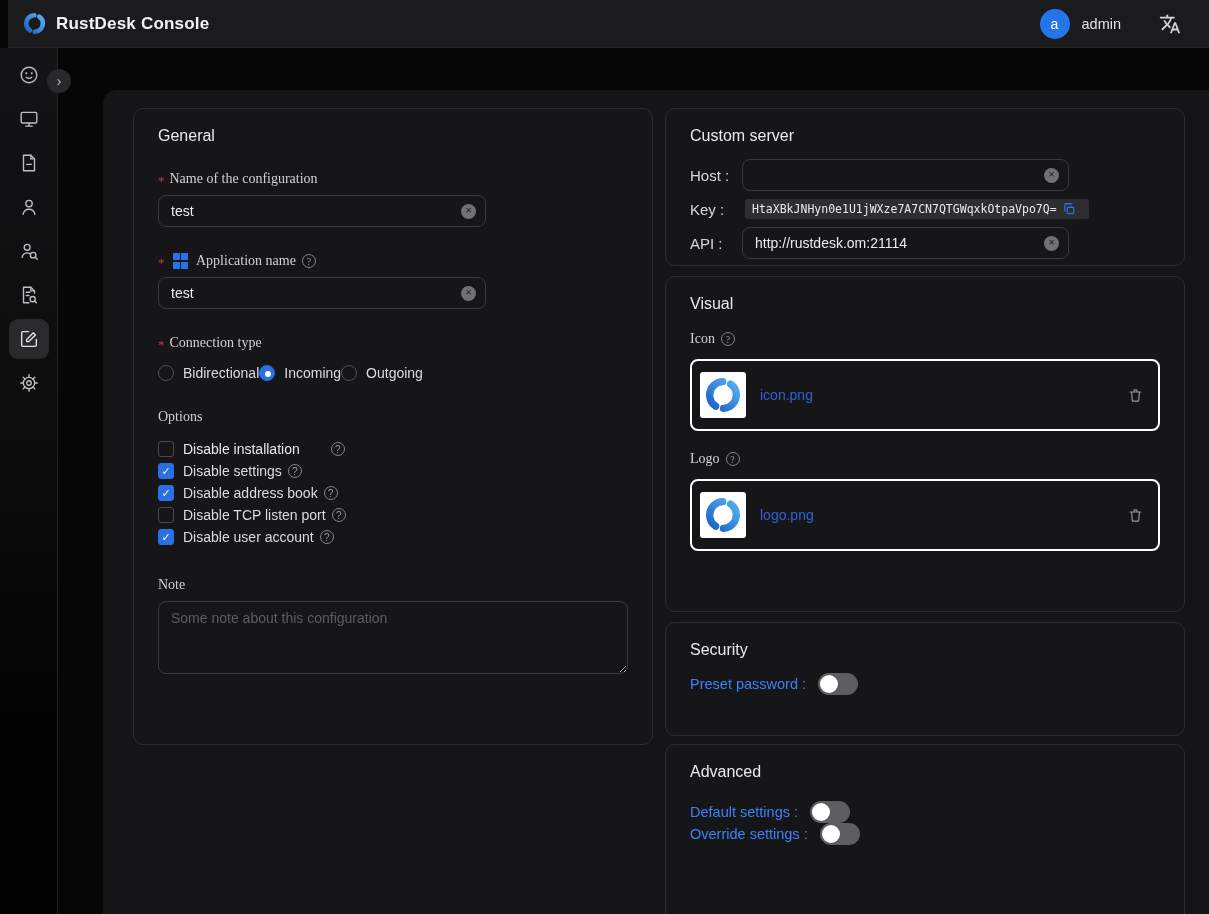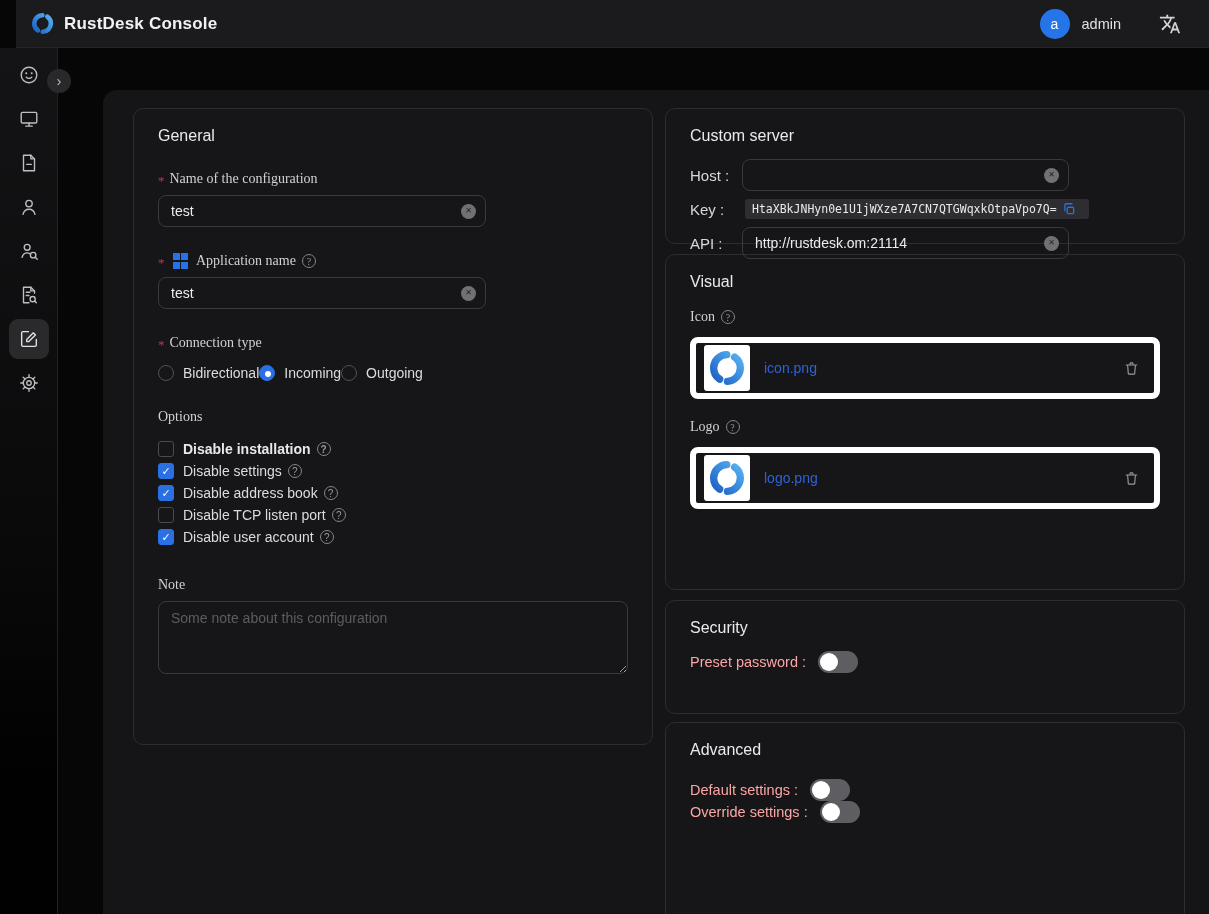--- a/index.html
+++ b/index.html
@@ -6,21 +6,21 @@
   html,body { width:1209px; height:914px; }
   body {
     background:#060607;
     font-family:"Liberation Sans", sans-serif;
     color:#e6e6e8;
     position:relative;
     overflow:hidden;
   }
   
   .header {
-    position:absolute; top:0; left:16px; right:0; height:48px;
+    position:absolute; top:0; left:8px; right:0; height:48px;
     background:#1b1b1d; border-bottom:1px solid #252528;
     display:flex; align-items:center; padding:0 28px 0 14px; z-index:10;
   }
   .logo-svg { width:25px; height:25px; display:block; }
   .app-title { font-size:17px; font-weight:700; color:#f2f2f4; margin-left:9px; letter-spacing:.2px; }
   .header-right { margin-left:auto; display:flex; align-items:center; }
   .avatar {
     width:30px; height:30px; border-radius:50%; background:#2574e8;
     display:flex; align-items:center; justify-content:center;
     color:#fff; font-size:14px; cursor:pointer;
@@ -93,53 +93,53 @@
     border-radius:50%; background:#fff;
   }
   .radio-label { font-size:14px; color:#dcdcdf; margin-left:9px; }
   
   .check-list { display:flex; flex-direction:column; }
   .check-item { display:flex; align-items:center; height:16px; margin-bottom:6px; cursor:pointer; }
   .checkbox { width:16px; height:16px; border-radius:3px; border:1.5px solid #4a4a4f; flex:none;
     display:flex; align-items:center; justify-content:center; font-size:11px; color:transparent; }
   .check-item.checked .checkbox { background:#2a70e5; border-color:#2a70e5; color:#fff; }
   .check-label { font-size:14px; color:#dcdcdf; margin-left:9px; display:flex; align-items:center; }
-  .check-item.bold .check-label { font-weight:700; color:#e8e8ea; }
+  .check-item.bold .check-label { font-weight:400; color:#e8e8ea;gap:25px; }
   
   textarea.note {
     width:470px; height:73px; background:transparent; border:1px solid #3a3a3e;
     border-radius:8px; color:#ececee; font-size:14px; padding:8px 12px;
     font-family:"Liberation Sans",sans-serif; resize:both; outline:none;
   }
   textarea.note::placeholder { color:#5c5c61; }
   
   .srv-row { display:flex; align-items:center; margin-bottom:8px; }
   .srv-label { width:52px; flex:none; font-size:15px; color:#d8d8da; }
   .srv-input { width:327px; }
   .key-chip {
     display:inline-flex; align-items:center; background:#2e2e32; border-radius:3px;
     padding:3px 13px 3px 7px; margin-left:3px;
   }
   .key-text { font-family:"DejaVu Sans Mono", monospace; font-size:11.5px; color:#eaeaec; letter-spacing:0; }
   .copy-btn { width:14px; height:14px; margin-left:5px; cursor:pointer; flex:none; }
   
   .file-box {
-    border:6px solid #ffffff; border-radius:8px; height:62px;
+    border:2px solid #ffffff; border-radius:8px; height:72px;
     display:flex; align-items:center; padding:8px 14px 8px 8px;
   }
   .thumb {
     width:46px; height:46px; background:#fff; border-radius:3px; flex:none;
     display:flex; align-items:center; justify-content:center;
   }
   .thumb svg { width:40px; height:40px; }
   .file-link { font-size:14px; color:#2f62d4; margin-left:14px; cursor:pointer; }
   .trash-btn { margin-left:auto; width:17px; height:17px; color:#9a9a9e; cursor:pointer; flex:none; }
   
   .toggle-row { display:flex; align-items:center; }
-  .toggle-label { font-size:14.5px; color:#fca5a5; margin-right:12px; }
+  .toggle-label { font-size:14.5px; color:#3b82f6; margin-right:12px; }
   .toggle { width:40px; height:22px; border-radius:11px; background:#5d5d62; position:relative; cursor:pointer; flex:none; }
   .toggle .knob { position:absolute; left:2px; top:2px; width:18px; height:18px; border-radius:50%; background:#fff; }
   
   .mb8{margin-bottom:8px}.mb12{margin-bottom:12px}.mb14{margin-bottom:14px}
   .mb16{margin-bottom:16px}.mb18{margin-bottom:18px}.mb20{margin-bottom:20px}
   .mb24{margin-bottom:24px}.mb26{margin-bottom:26px}.mb28{margin-bottom:28px}
   .win-icon { display:inline-grid; grid-template-columns:7px 7px; grid-template-rows:7px 7px; gap:1.5px; margin:0 8px 0 3px; }
   .win-icon i { background:#2673e8; display:block; }
 </style>
 </head>
@@ -323,21 +323,21 @@
 
       <div class="field-label mb8" style="margin-top:26px;">
         <span>Note</span>
       </div>
       <textarea class="note" placeholder="Some note about this configuration" style=""></textarea>
     </div>
   </div>
 
   <div class="col-right">
 
-    <div class="card" style="height:136px;">
+    <div class="card" style="height:158px;">
       <div class="card-title mb14">Custom server</div>
       <div class="srv-row">
         <span class="srv-label">Host :</span>
         <div class="input-wrap srv-input">
           <span class="clear-btn">✕</span>
         </div>
       </div>
       <div class="srv-row">
         <span class="srv-label">Key :</span>
         <span class="key-chip">

